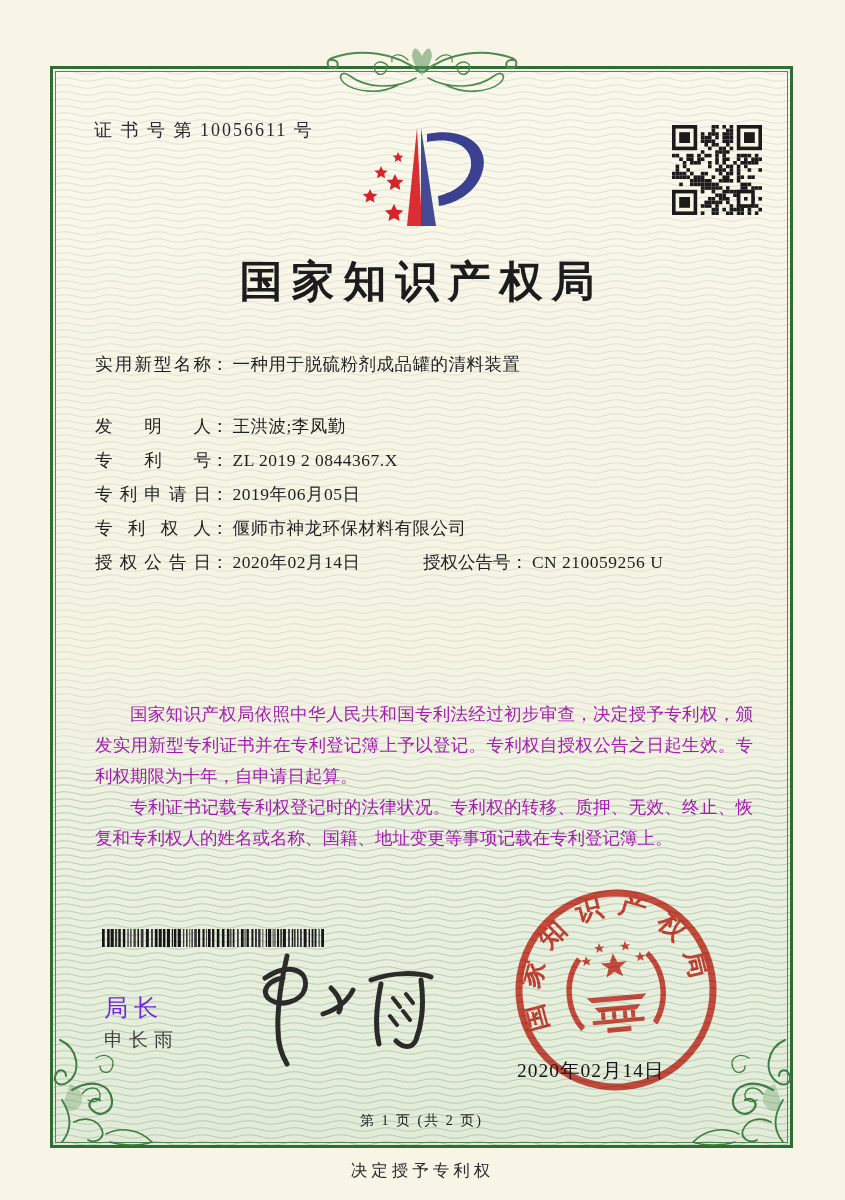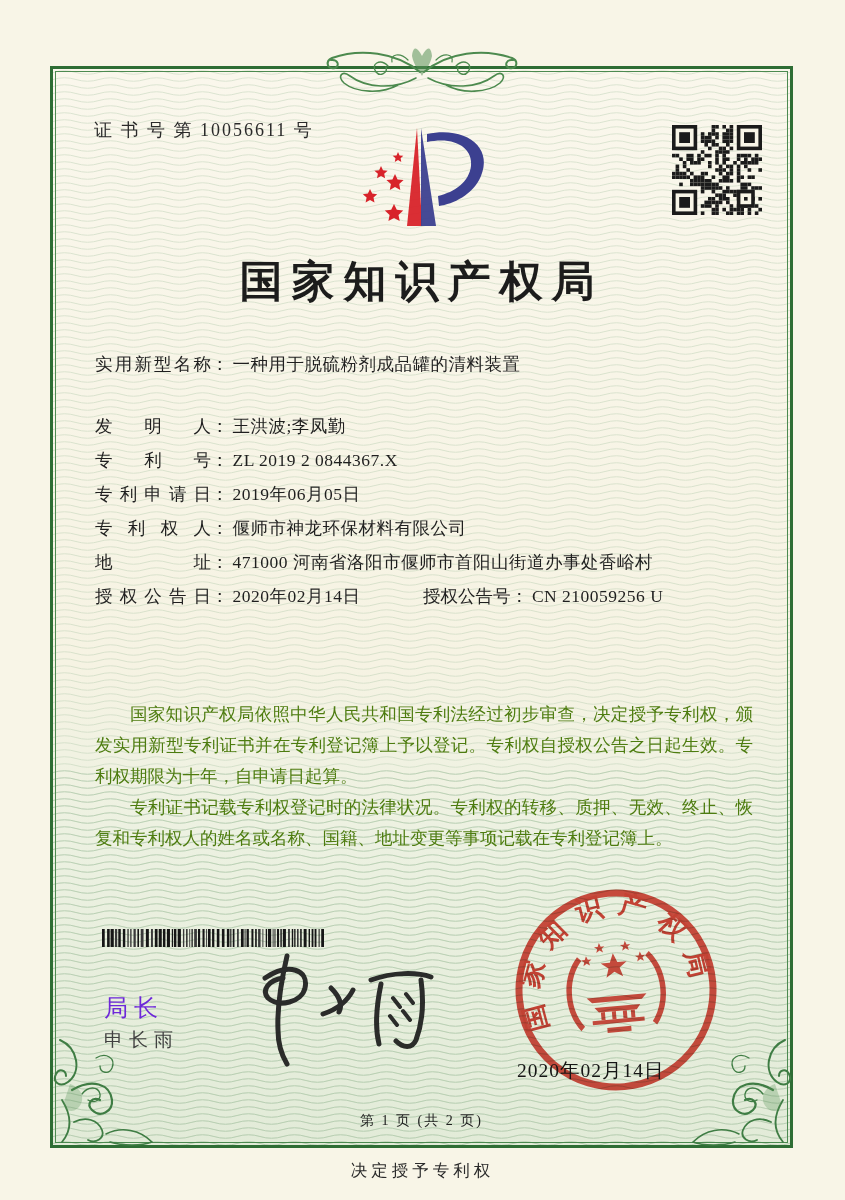--- a/index.html
+++ b/index.html
@@ -29,21 +29,21 @@
   
   .fields{position:absolute;left:95px;top:354px;width:665px;font-size:17.5px;color:#1f1f1f;}
   .frow{line-height:21px;white-space:nowrap;}
   .flabel{display:inline-block;width:116px;text-align:justify;text-align-last:justify;vertical-align:top;}
   .fcolon{display:inline-block;margin-right:4px;}
   .fvalue{letter-spacing:.5px;}
   .m1{margin-top:0;} .m2{margin-top:41px;} .m3{margin-top:13px;}
   .grant-group{display:inline-block;margin-left:58px;}
 
   
-  .body-text{position:absolute;left:95px;top:699px;width:658px;font-size:17.5px;line-height:31px;text-align:justify;color:#4d7c0f;}
+  .body-text{position:absolute;left:95px;top:699px;width:658px;font-size:17.5px;line-height:31px;text-align:justify;color:#a21caf;}
   .body-text p{margin:0;text-indent:35px;}
 
   
   .barcode{position:absolute;left:102px;top:929px;width:222px;height:18px;}
   .director-label{position:absolute;left:104px;top:992px;font-size:24px;letter-spacing:6px;color:#6d28d9;}
   .director-name{position:absolute;left:104px;top:1027px;font-size:19px;letter-spacing:6px;color:#404040;}
   .signature{position:absolute;left:225px;top:950px;width:220px;height:118px;}
   .seal{position:absolute;left:510px;top:884px;width:212px;height:212px;transform:rotate(-5deg);mix-blend-mode:multiply;}
   .seal-date{position:absolute;left:517px;top:1057px;font-size:19.5px;letter-spacing:1px;color:#151515;}
   .page-footer{position:absolute;left:50px;top:1112px;width:743px;text-align:center;font-size:14px;letter-spacing:2px;color:#202020;}
@@ -375,23 +375,20 @@
   <div class="frow m3">
     <span class="flabel">专利号</span><span class="fcolon">：</span><span class="fvalue">ZL 2019 2 0844367.X</span>
   </div>
   <div class="frow m3">
     <span class="flabel">专利申请日</span><span class="fcolon">：</span><span class="fvalue">2019年06月05日</span>
   </div>
   <div class="frow m3">
     <span class="flabel">专利权人</span><span class="fcolon">：</span><span class="fvalue">偃师市神龙环保材料有限公司</span>
   </div>
   <div class="frow m3">
-    <span class="flabel">地址</span><span class="fcolon">：</span><span class="fvalue">471000 河南省洛阳市偃师市首阳山街道办事处香峪村</span>
-  </div>
-  <div class="frow m3">
     <span class="flabel">授权公告日</span><span class="fcolon">：</span><span class="fvalue">2020年02月14日</span>
     <span class="grant-group">
       <span>授权公告号</span><span class="fcolon">：</span><span class="fvalue">CN 210059256 U</span>
     </span>
   </div>
 </div>
 
 <div class="body-text">
   <p>国家知识产权局依照中华人民共和国专利法经过初步审查，决定授予专利权，颁发实用新型专利证书并在专利登记簿上予以登记。专利权自授权公告之日起生效。专利权期限为十年，自申请日起算。</p>
   <p>专利证书记载专利权登记时的法律状况。专利权的转移、质押、无效、终止、恢复和专利权人的姓名或名称、国籍、地址变更等事项记载在专利登记簿上。</p>

